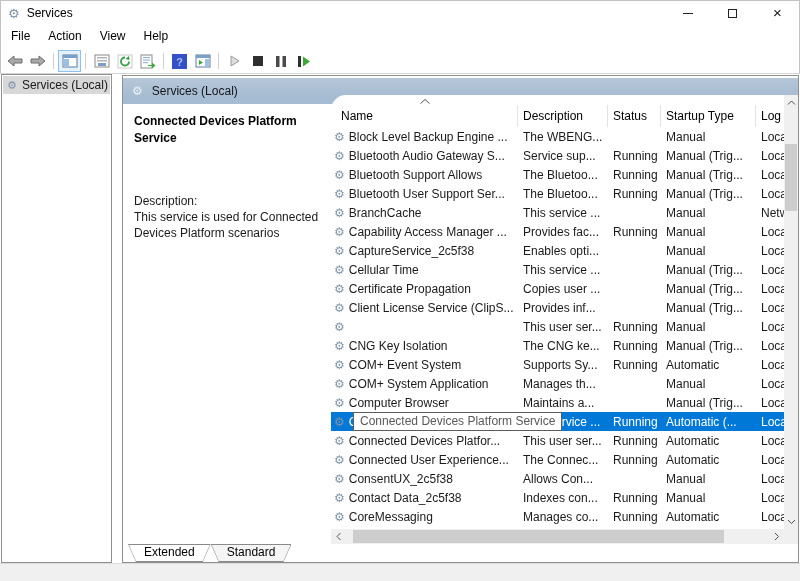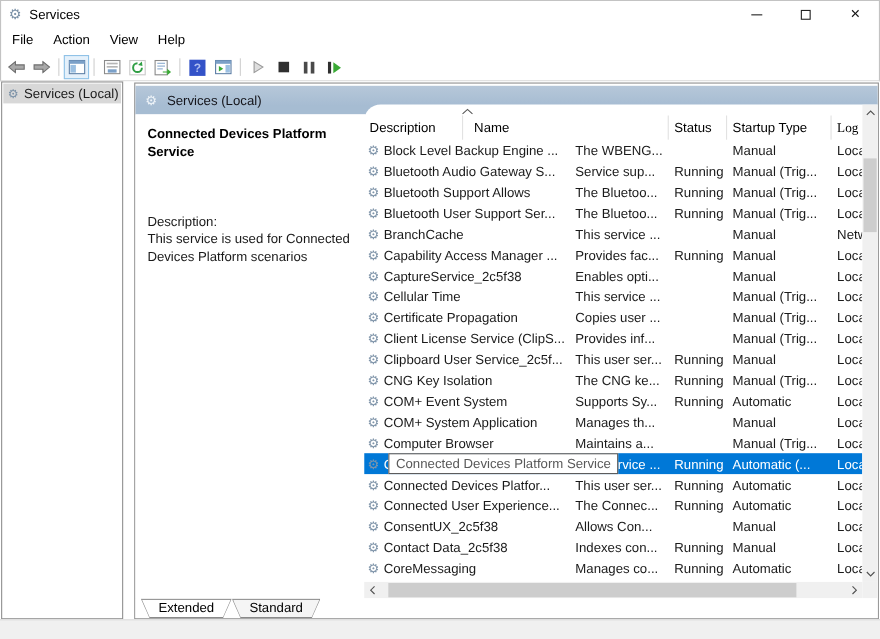--- a/index.html
+++ b/index.html
@@ -54,21 +54,21 @@
   
   .table-panel { position:absolute; left:208px; top:19px; right:0; bottom:18px; background:#fff;
                  border-top-left-radius:15px; overflow:hidden; }
   .thead { position:absolute; top:0; left:0; right:14px; height:32px; display:flex; align-items:flex-end; }
   .th { height:22px; line-height:22px; overflow:hidden; white-space:nowrap; color:#000; }
   .th-sep { border-right:1px solid #e2e2e2; }
   .th.c-name { flex:0 0 187px; padding-left:10px; }
   .th.c-desc { flex:0 0 90px;  padding-left:5px; }
   .th.c-status { flex:0 0 53px; padding-left:5px; }
   .th.c-startup { flex:0 0 95px; padding-left:5px; }
-  .th.c-log { flex:1 1 auto; padding-left:5px; border-right:none;font-family:Liberation Serif, serif; }
+  .th.c-log { flex:1 1 auto; padding-left:5px; border-right:none; }
   .sort-caret { position:absolute; left:88px; top:3px; }
 
   .rows { position:absolute; top:32px; left:0; right:14px; bottom:15px; overflow:hidden; }
   .row { height:19px; display:flex; align-items:center; }
   .row.selected { background:var(--selection,#0078d7); color:#fff; }
   .cell { overflow:hidden; white-space:nowrap; }
   .cell.name { flex:0 0 187px; display:flex; align-items:center; gap:4px; padding-left:3px; }
   .cell.name .gear { font-size:12px; color:#8095aa; flex:0 0 auto; }
   .cell.desc { flex:0 0 90px; padding-left:5px; }
   .cell.status { flex:0 0 53px; padding-left:5px; }
@@ -257,22 +257,22 @@
       <div class="desc-pane">
         <div class="svc-name">Connected Devices Platform Service</div>
         <div class="svc-desc">
           <div>Description:</div>
           <div>This service is used for Connected Devices Platform scenarios</div>
         </div>
       </div>
 
       <div class="table-panel">
         <div class="thead">
+          <span class="th c-name th-sep">Name</span>
           <span class="th c-desc th-sep">Description</span>
-          <span class="th c-name th-sep">Name</span>
           <span class="th c-status th-sep">Status</span>
           <span class="th c-startup th-sep">Startup Type</span>
           <span class="th c-log">Log</span>
           <span class="sort-caret">
               <svg width="12" height="7">
                 <path d="M1.5 5.5 L6 1.5 L10.5 5.5" stroke="#555" fill="none"></path>
               </svg>
             </span>
         </div>
 
@@ -383,21 +383,20 @@
               </span>
     <span class="cell desc">Provides inf...</span>
     <span class="cell status"></span>
     <span class="cell startup">Manual (Trig...</span>
     <span class="cell log">Loca</span>
   </div>
 
   <div class="row">
     <span class="cell name">
                 <span class="gear">⚙</span>
-                <span class="nm">Clipboard User Service_2c5f...</span>
               </span>
     <span class="cell desc">This user ser...</span>
     <span class="cell status">Running</span>
     <span class="cell startup">Manual</span>
     <span class="cell log">Loca</span>
   </div>
 
   <div class="row">
     <span class="cell name">
                 <span class="gear">⚙</span>

